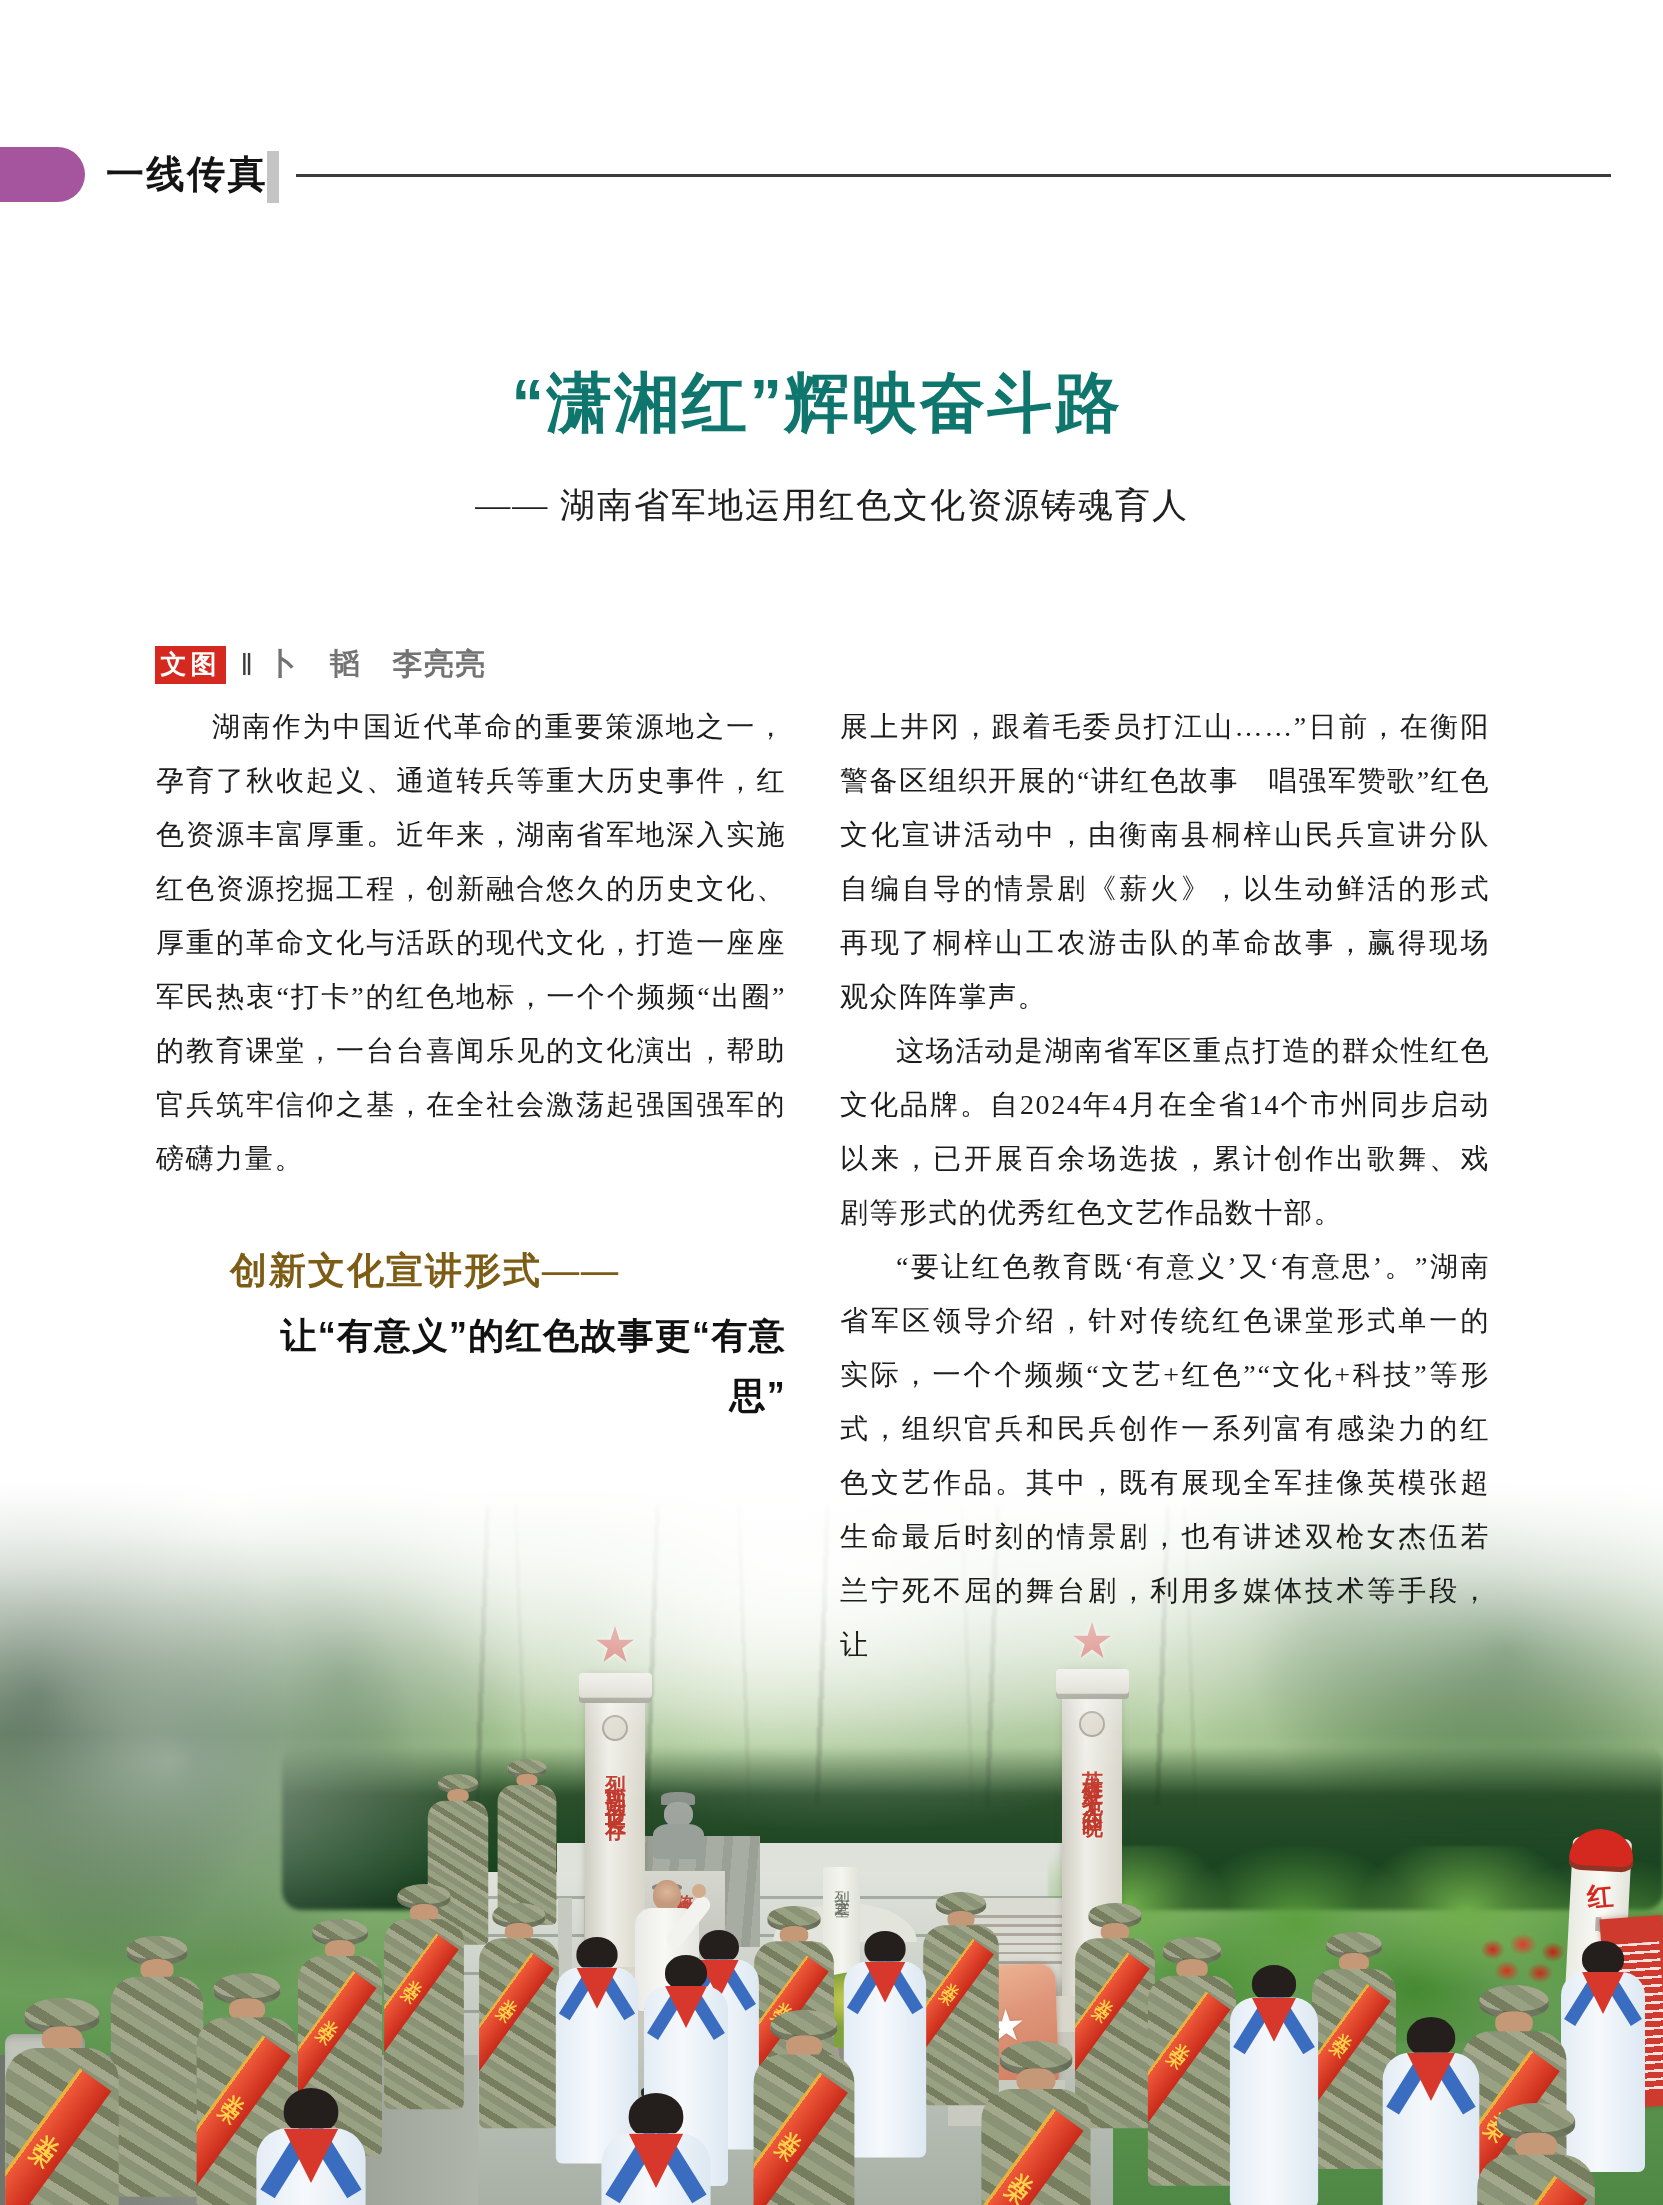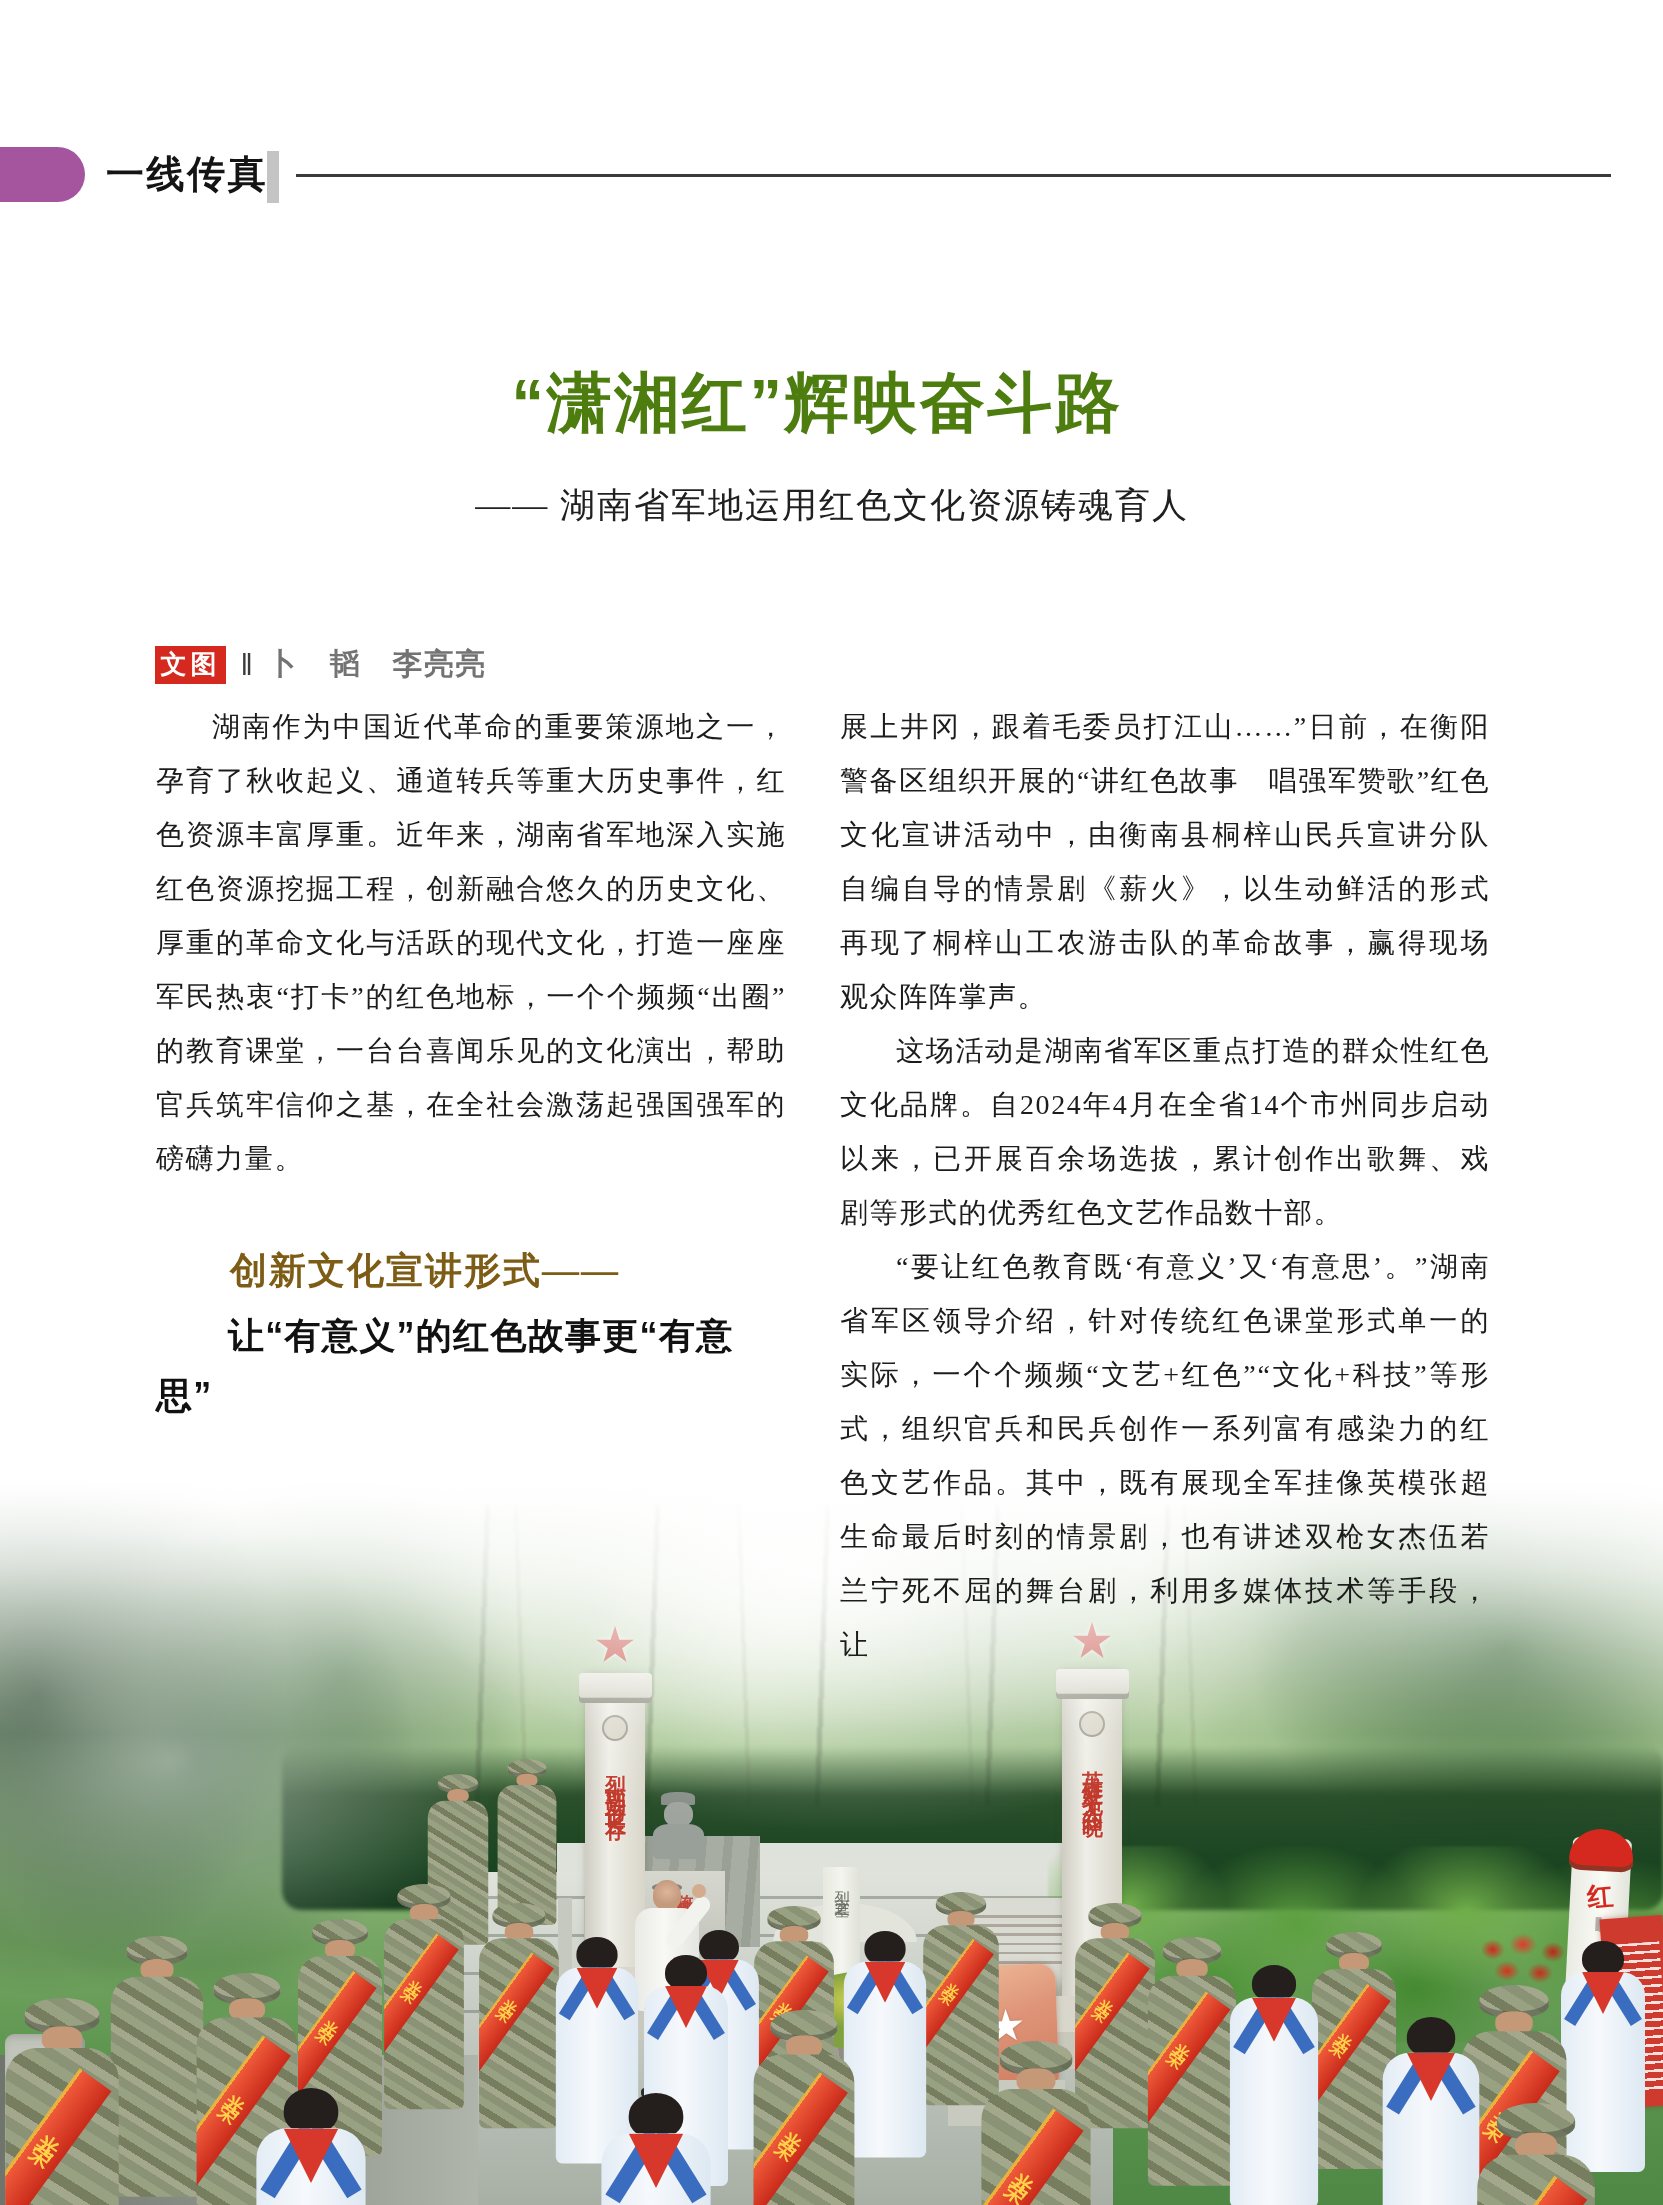--- a/index.html
+++ b/index.html
@@ -15,21 +15,21 @@
   .hdr-tab{position:absolute;left:0;top:147px;width:85px;height:55px;
            background:var(--accent-purple);border-radius:0 27.5px 27.5px 0;}
   .hdr-label{position:absolute;left:106px;top:149px;font-family:"Liberation Sans","DejaVu Sans",sans-serif;
              font-weight:bold;font-size:38px;line-height:50px;color:#141414;letter-spacing:2.6px;}
   .hdr-bar{position:absolute;left:267px;top:151px;width:11.8px;height:52px;background:#c4c4c4;}
   .hdr-rule{position:absolute;left:296px;top:174px;width:1315px;height:2.6px;background:#3a3a3a;}
 
   
   .title{position:absolute;left:0;top:364px;width:1634px;text-align:center;
          font-family:"Liberation Sans","DejaVu Sans",sans-serif;font-weight:bold;
-         font-size:65px;line-height:77px;color:#4d7c0f;letter-spacing:2.6px;}
+         font-size:65px;line-height:77px;color:#0f766e;letter-spacing:2.6px;}
   .subtitle{position:absolute;left:0;top:483px;width:1664px;text-align:center;
             font-size:35px;line-height:46px;color:#202020;letter-spacing:2px;}
 
   
   .byline{position:absolute;left:155px;top:644px;display:flex;align-items:center;gap:14.4px;}
   .byline-badge{width:71px;height:38px;background:var(--badge-red);color:#fff;
                 font-family:"Liberation Sans","DejaVu Sans",sans-serif;font-weight:bold;
                 font-size:26px;display:flex;align-items:center;justify-content:center;letter-spacing:3.9px;}
   .byline-sep{font-size:30px;color:#3c3c3c;font-family:"Liberation Sans",sans-serif;}
   .byline-authors{font-family:"Liberation Sans","DejaVu Sans",sans-serif;font-weight:bold;
@@ -39,21 +39,21 @@
   .col{position:absolute;top:700px;z-index:10;font-size:28px;line-height:54px;
        text-align:justify;letter-spacing:1.6px;color:#1c1c1c;}
   .col-left{left:156px;width:630px;}
   .col-right{left:840px;width:650px;}
   .col p{text-indent:2em;}
   .col p.noindent{text-indent:0;}
   .kicker{margin-top:55px;font-family:"Liberation Serif","DejaVu Serif",serif;font-weight:bold;
           font-size:37px;line-height:60px;color:var(--kicker-brown);letter-spacing:2px;text-indent:0;
           text-align:left;}
   .subhead2{margin-top:5.2px;font-family:"Liberation Sans","DejaVu Sans",sans-serif;font-weight:bold;
-            font-size:36px;line-height:60px;color:#111;text-align:left;text-indent:0;letter-spacing:1.3px;}
+            font-size:36px;line-height:60px;color:#111;text-align:right;text-indent:0;letter-spacing:1.3px;}
   .closing{margin-top:39px;}
 
   
   .photo{position:absolute;left:0;top:1479px;width:1664px;height:726px;overflow:hidden;z-index:1;
     background:
       radial-gradient(589px 275px at 819px 92px, rgba(255,255,255,.75), rgba(255,255,255,0) 70%),
       radial-gradient(341px 419px at 39px 216px, rgba(20,52,26,.92), rgba(20,52,26,0) 72%),
       radial-gradient(314px 367px at 196px 282px, rgba(34,78,38,.85), rgba(34,78,38,0) 70%),
       radial-gradient(275px 314px at 341px 196px, rgba(52,96,50,.7), rgba(52,96,50,0) 70%),
       radial-gradient(367px 314px at 1506px 170px, rgba(47,92,46,.8), rgba(47,92,46,0) 70%),

